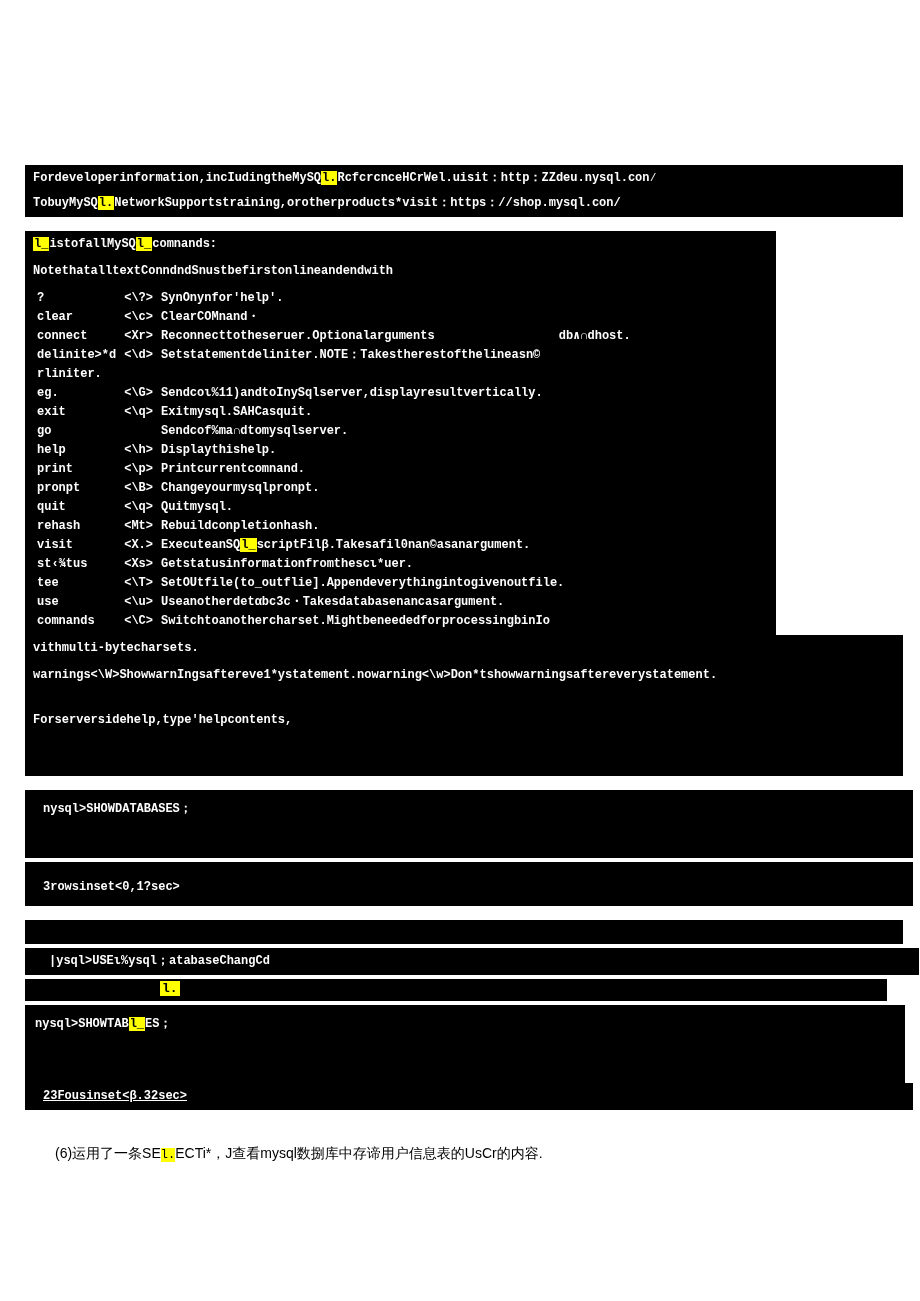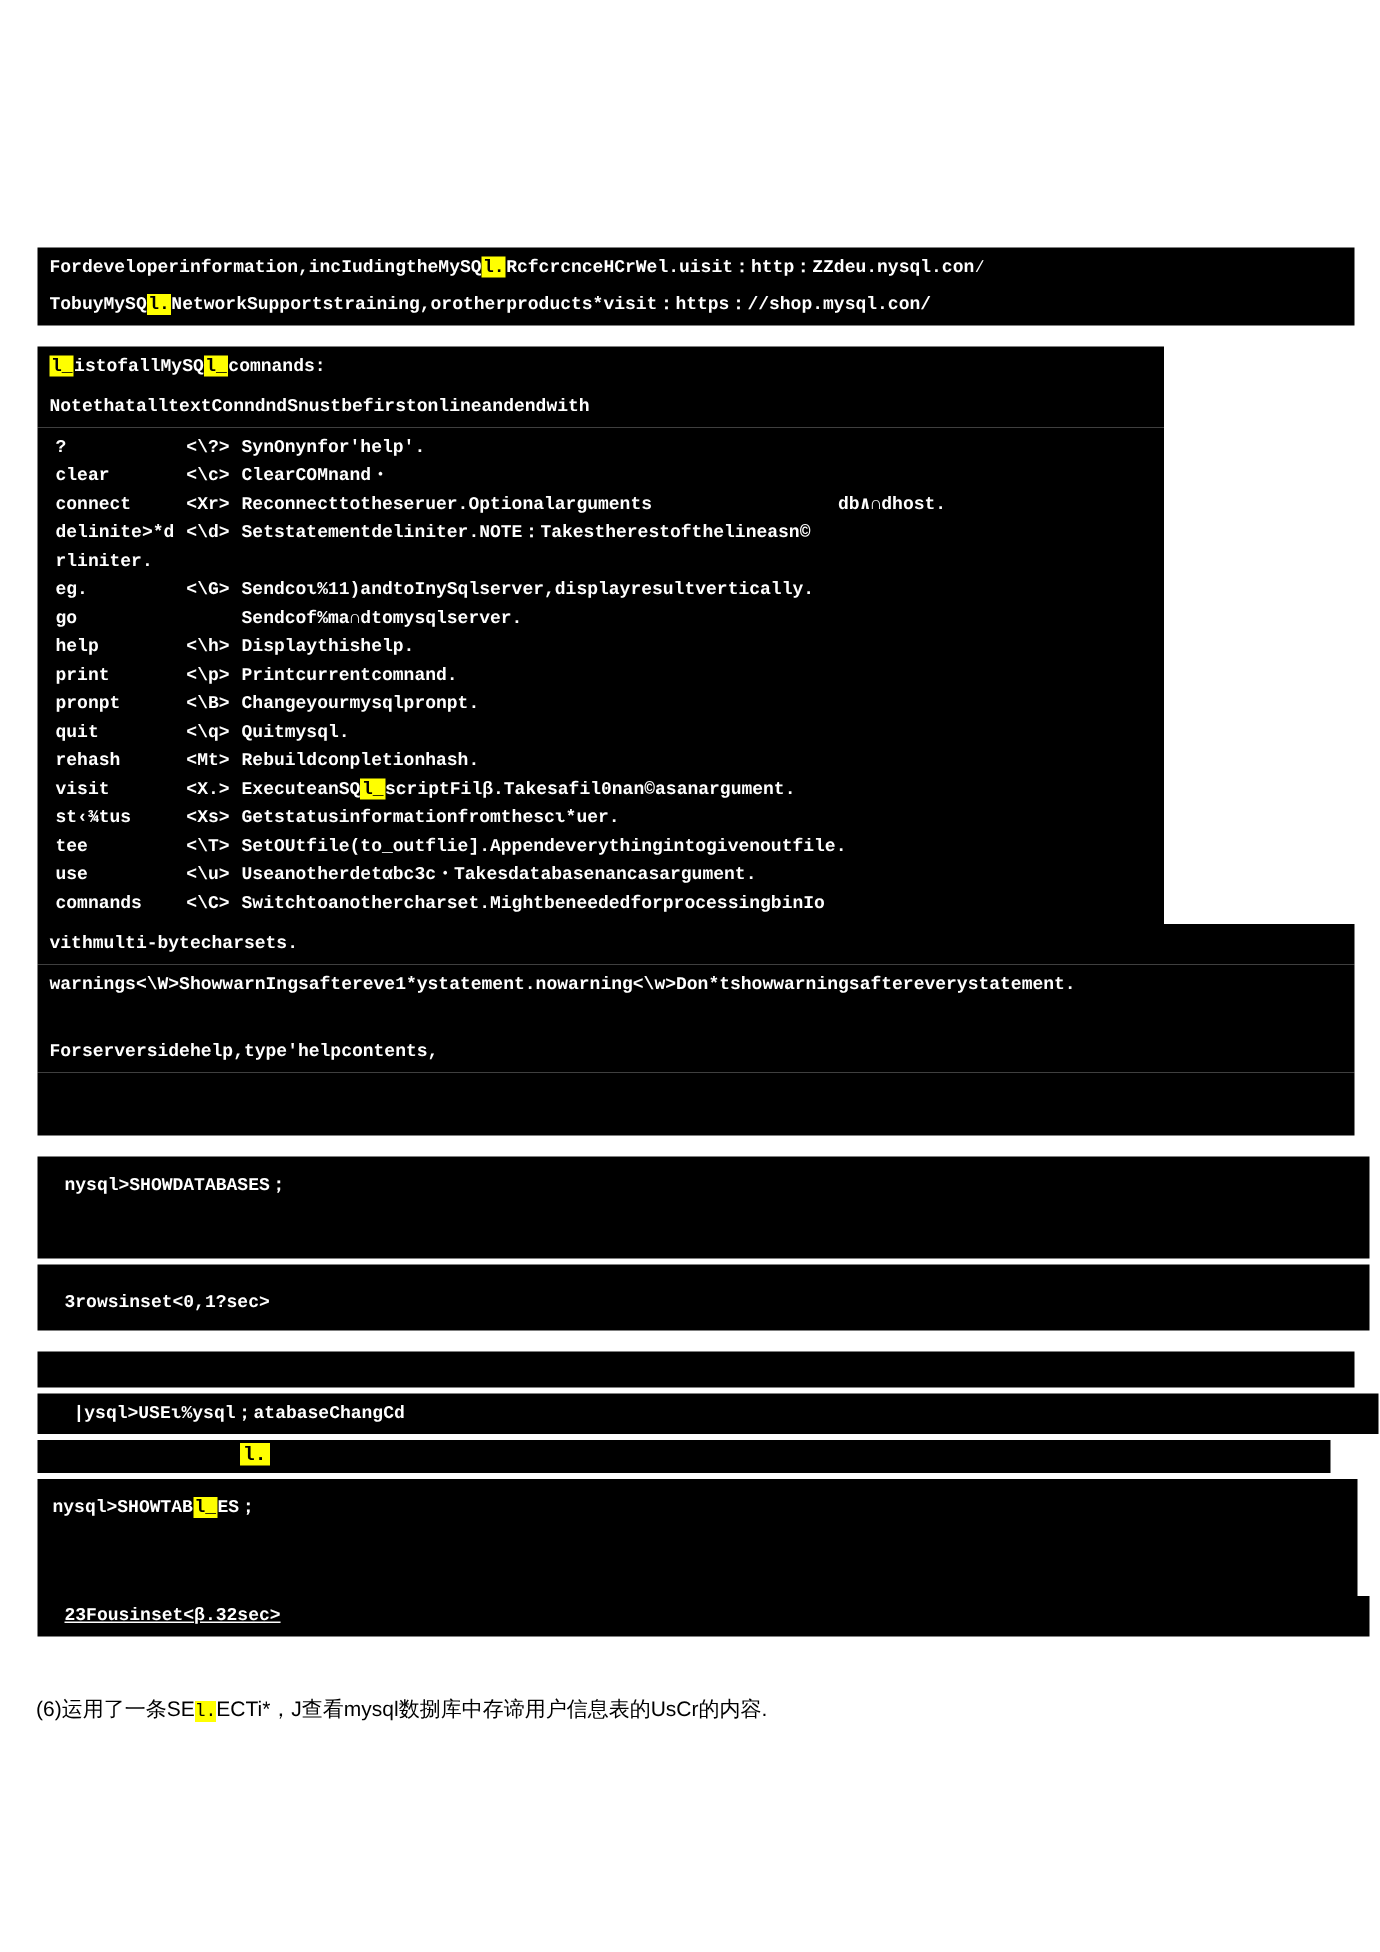--- a/index.html
+++ b/index.html
@@ -27,22 +27,22 @@
   .gap-sm{height:4px;}
   .gap-md{height:14px;}
   table.cmds{border-collapse:collapse;}
   table.cmds td{padding:0 4px;vertical-align:top;white-space:pre;}
   .narrow{width:735px;}
   .full{width:862px;}
   .caption{
     font-family:Arial,sans-serif;
     font-size:14px;
     color:#000;
-    margin:32px 40px 0 24px;
-    line-height:32px;
+    margin:32px 40px 0 55px;
+    line-height:22px;
   }
   .caption .hl{background:#ff0;}
   .mono-sm{font-family:"Courier New",monospace;font-size:12px;}
   .center-hl{width:862px;margin:0 25px;background:#000;height:22px;position:relative;}
   .center-hl span{position:absolute;left:135px;top:2px;background:#ff0;color:#000;font-weight:bold;padding:0 2px;font-family:"Courier New",monospace;font-size:13px;}
 </style>
 </head>
 <body>
 
 <div class="page">
@@ -96,20 +96,25 @@
             <td></td>
             <td></td>
             <td></td>
           </tr>
       <tr>
             <td>eg.</td>
             <td>&lt;\G&gt;</td>
             <td colspan="2">Sendcoι%11)andtoInySqlserver,displayresultvertically.</td>
           </tr>
       <tr>
+            <td>exit</td>
+            <td>&lt;\q&gt;</td>
+            <td colspan="2">Exitmysql.SAHCasquit.</td>
+          </tr>
+      <tr>
             <td>go</td>
             <td></td>
             <td colspan="2">Sendcof%ma∩dtomysqlserver.</td>
           </tr>
       <tr>
             <td>help</td>
             <td>&lt;\h&gt;</td>
             <td colspan="2">Displaythishelp.</td>
           </tr>
       <tr>

